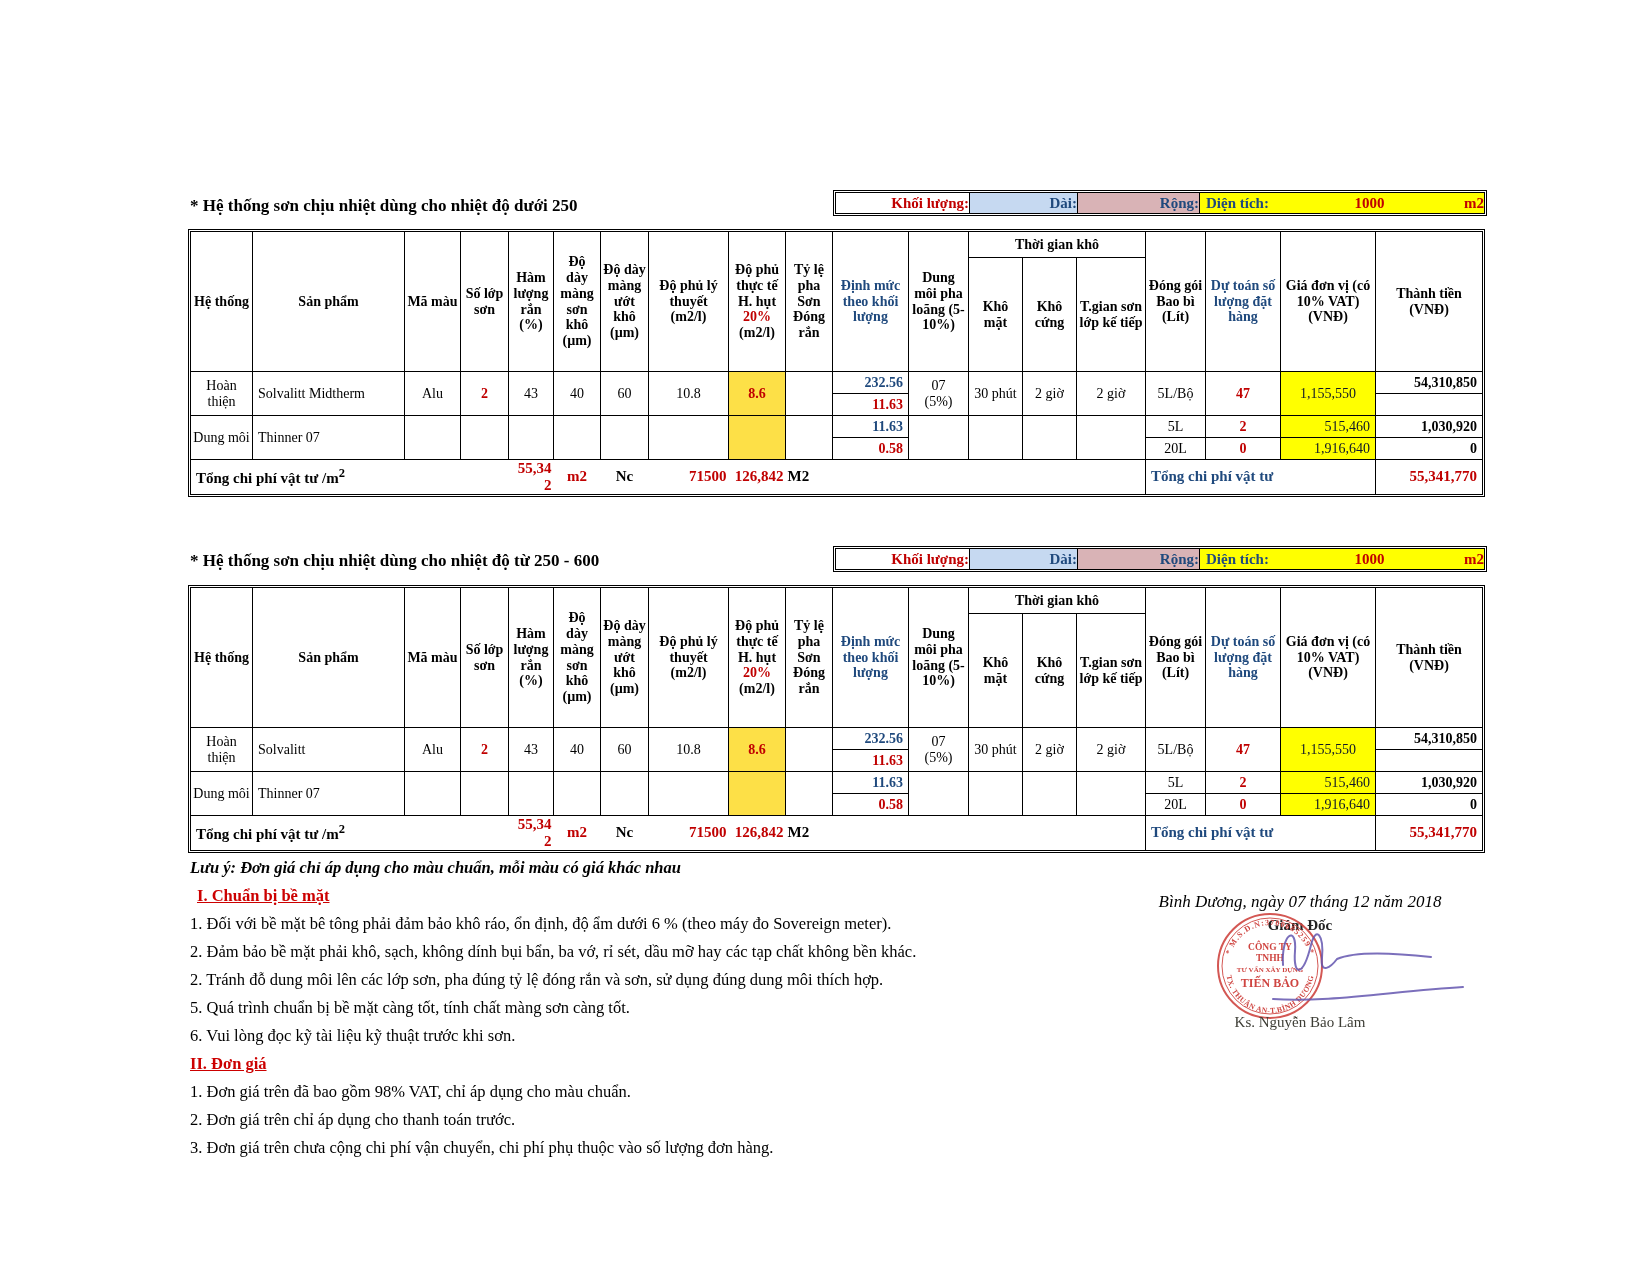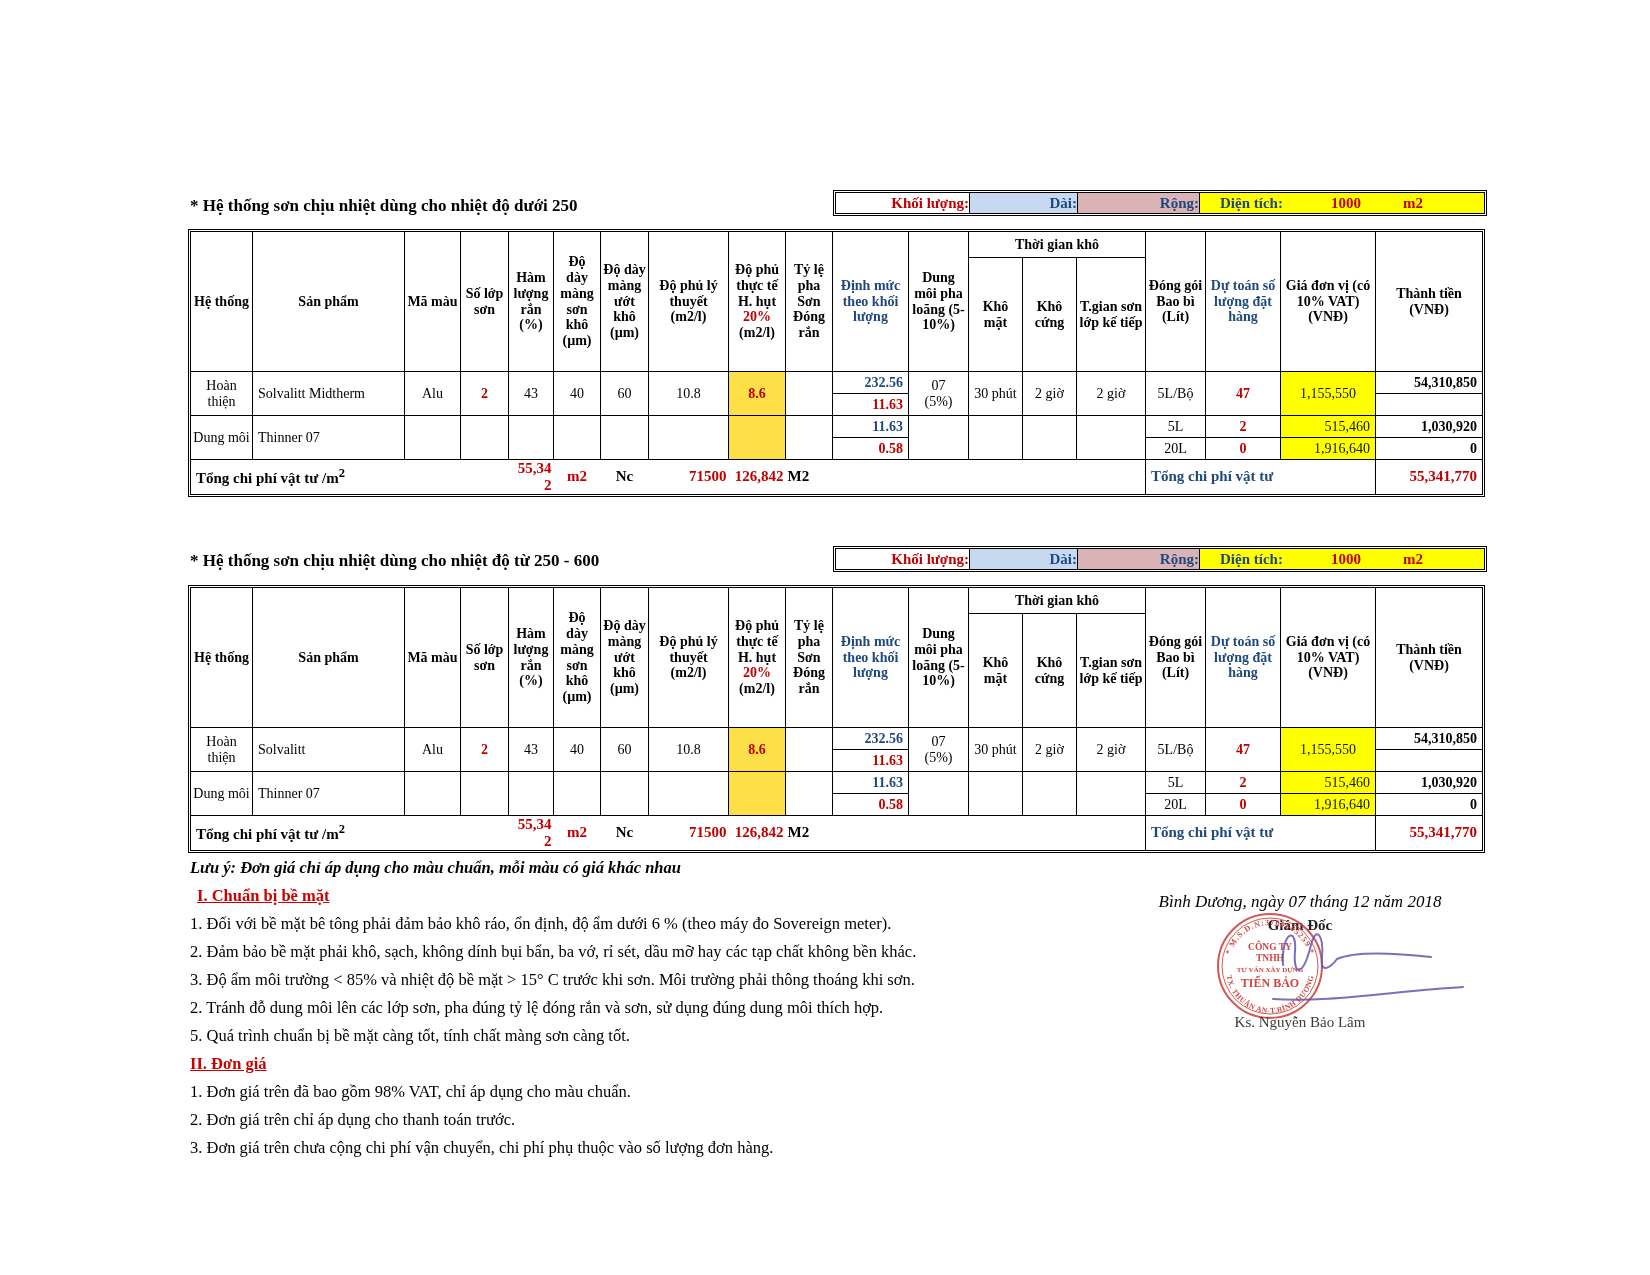--- a/index.html
+++ b/index.html
@@ -11,21 +11,21 @@
   .c-blue{color:#1f497d}
   .bg-yellow{background:#ffff00}
   .bg-tan{background:#fde047}
   .bg-lblue{background:#c6d9f1}
   .bg-rose{background:#d9b3b6}
   .price{color:#0f172a;font-weight:normal}
   .sec-title{font-size:17px;font-weight:bold;white-space:nowrap}
   .band{display:flex;border:1px solid #000;padding:1px;background:#fff}
   .bcell{border:1px solid #000;height:22px;display:flex;align-items:center;justify-content:flex-end;font-size:15px;box-sizing:border-box}
   .bcell+.bcell{border-left:none}
-  .bcell.dt{justify-content:flex-start;padding-left:20px}
+  .bcell.dt{justify-content:space-between;padding-left:6px}
   .tbl-wrap{border:1px solid #000;padding:1px;background:#fff;display:inline-block}
   table.ptab{border-collapse:collapse;table-layout:fixed;width:1292px}
   .ptab th,.ptab td{border:1px solid #000;text-align:center;vertical-align:middle;
       padding:0 2px;font-size:14px;line-height:1.12;word-wrap:break-word}
   .ptab th{font-weight:bold}
   tr.h1{height:26px} tr.h2{height:114px} tr.r22{height:22px} tr.trow{height:26px}
   .ta-l{text-align:left!important}.ta-r{text-align:right!important}
   .pl4{padding-left:5px!important}.pr4{padding-right:5px!important}
   .bh{border-right-style:hidden!important}
   .pre{white-space:pre-line}
@@ -314,23 +314,23 @@
     </tr>
   </tbody>
       </table>
   </div>
 
   <div class="abs notes" style="left:190px;top:854px;width:830px">
     <div class="luu-y">Lưu ý: Đơn giá chỉ áp dụng cho màu chuẩn, mỗi màu có giá khác nhau</div>
     <div class="note-head" style="padding-left:7px">I. Chuẩn bị bề mặt</div>
     <div>1. Đối với bề mặt bê tông phải đảm bảo khô ráo, ổn định, độ ẩm dưới 6 % (theo máy đo Sovereign meter).</div>
     <div>2. Đảm bảo bề mặt phải khô, sạch, không dính bụi bẩn, ba vớ, rỉ sét, dầu mỡ hay các tạp chất không bền khác.</div>
-    <div>3. Độ ẩm môi trường &lt; 85% và nhiệt độ bề mặt &gt; 15° C trước khi sơn. Môi trường phải thông thoáng khi sơn.</div>
     <div>2. Tránh đỗ dung môi lên các lớp sơn, pha đúng tỷ lệ đóng rắn và sơn, sử dụng đúng dung môi thích hợp.</div>
     <div>5. Quá trình chuẩn bị bề mặt càng tốt, tính chất màng sơn càng tốt.</div>
+    <div>6. Vui lòng đọc kỹ tài liệu kỹ thuật trước khi sơn.</div>
     <div class="note-head">II. Đơn giá</div>
     <div>1. Đơn giá trên đã bao gồm 98% VAT, chỉ áp dụng cho màu chuẩn.</div>
     <div>2. Đơn giá trên chỉ áp dụng cho thanh toán trước.</div>
     <div>3. Đơn giá trên chưa cộng chi phí vận chuyển, chi phí phụ thuộc vào số lượng đơn hàng.</div>
   </div>
 
   <div class="abs sig-date" style="left:1110px;top:892px;width:380px">Bình Dương, ngày 07 tháng 12 năm 2018</div>
   <div class="abs sig-title" style="left:1190px;top:917px;width:220px">Giám Đốc</div>
 
   <svg class="abs" style="left:1185px;top:903px" width="310" height="170" viewBox="0 0 310 170">

